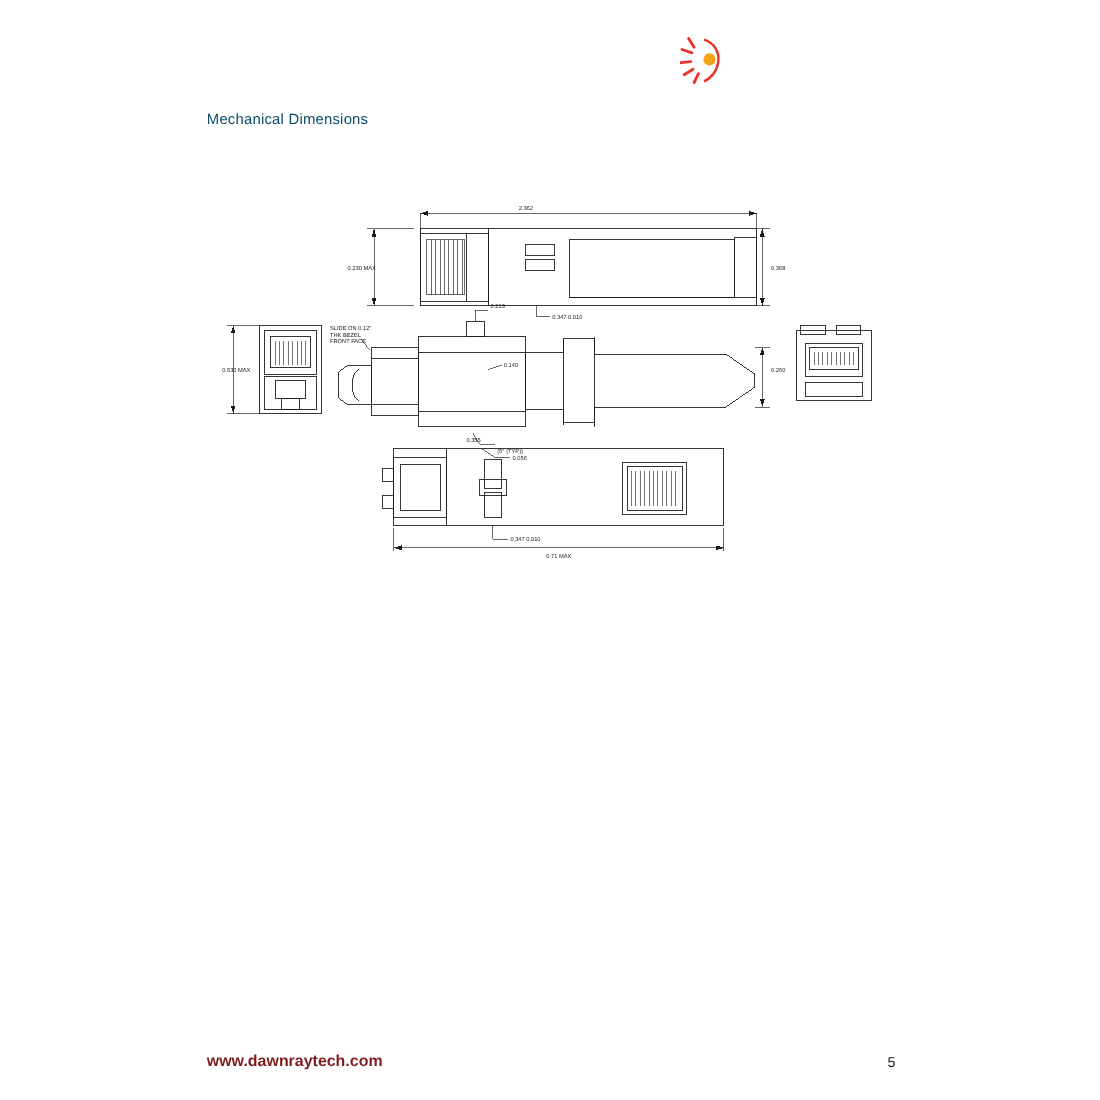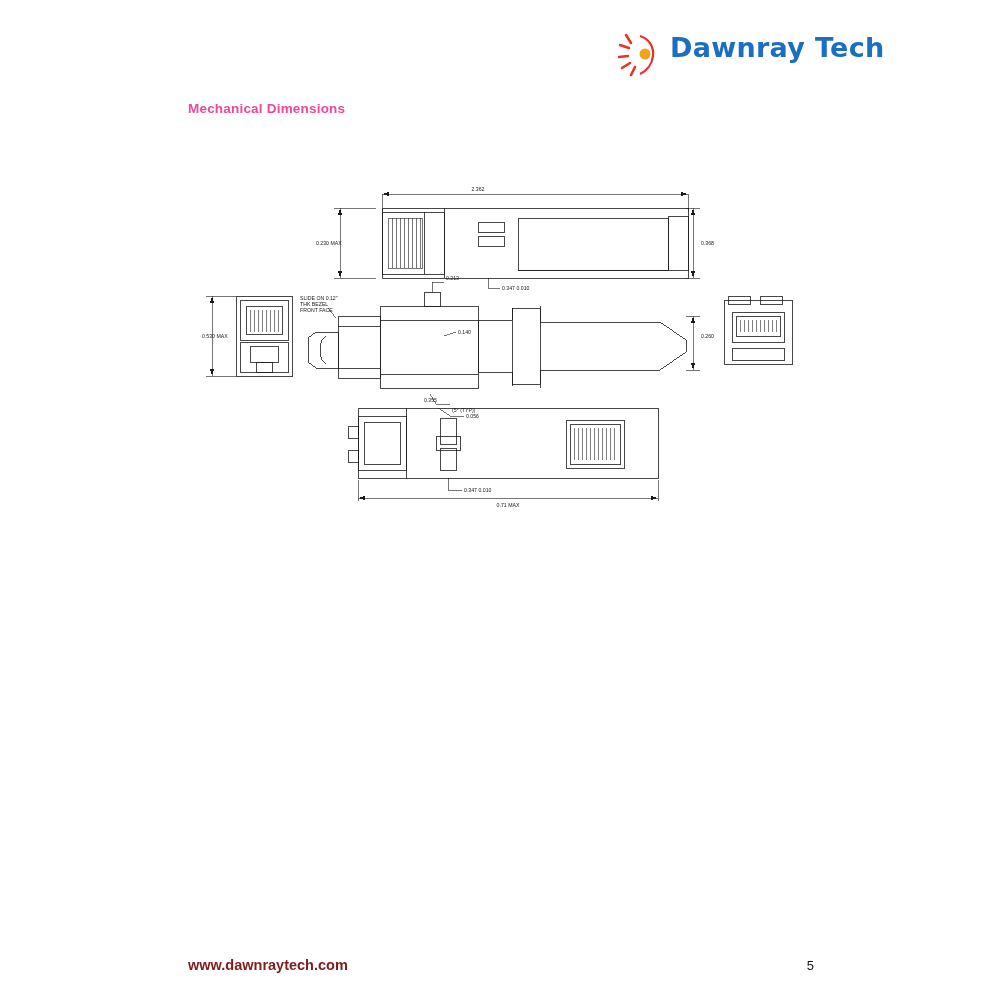--- a/index.html
+++ b/index.html
@@ -42,22 +42,22 @@
     color: #1b6ec2;
     white-space: nowrap;
   }
 
   
   .section-title {
     position: absolute;
     left: 188px;
     top: 101px;
     font-size: 13.5px;
-    font-weight: bold;
-    color: #ec4899;
+    font-weight: normal;
+    color: #0c4a6e;
     letter-spacing: 0.2px;
   }
 
   
   .drawing-wrap {
     position: absolute;
     left: 188px;
     top: 160px;
     width: 624px;
     height: 350px;
@@ -93,21 +93,20 @@
       <line x1="2" y1="15" x2="11" y2="18"></line>
       <line x1="1" y1="27" x2="10" y2="26"></line>
       <line x1="4" y1="38" x2="12" y2="33"></line>
       <line x1="13" y1="45" x2="17" y2="37"></line>
     </g>
     <g stroke="#e8322a" stroke-width="2.2" fill="none">
       <path d="M22 6 C32 9, 36 18, 35 26 C34 34, 29 41, 22 44"></path>
     </g>
     <circle cx="27" cy="24" r="5.5" fill="#f3a21a" stroke="none"></circle>
   </svg>
-  <div class="logo-text">Dawnray Tech</div>
 </div>
 
 <div class="section-title">Mechanical Dimensions</div>
 
 <div class="drawing-wrap">
 <svg width="624" height="350" viewBox="0 0 624 350">
   <g stroke="#1a1a1a" fill="none" stroke-width="0.8" shape-rendering="crispEdges">
 
     <g stroke-width="0.6">
       <line x1="194" y1="34" x2="500" y2="34"></line>

